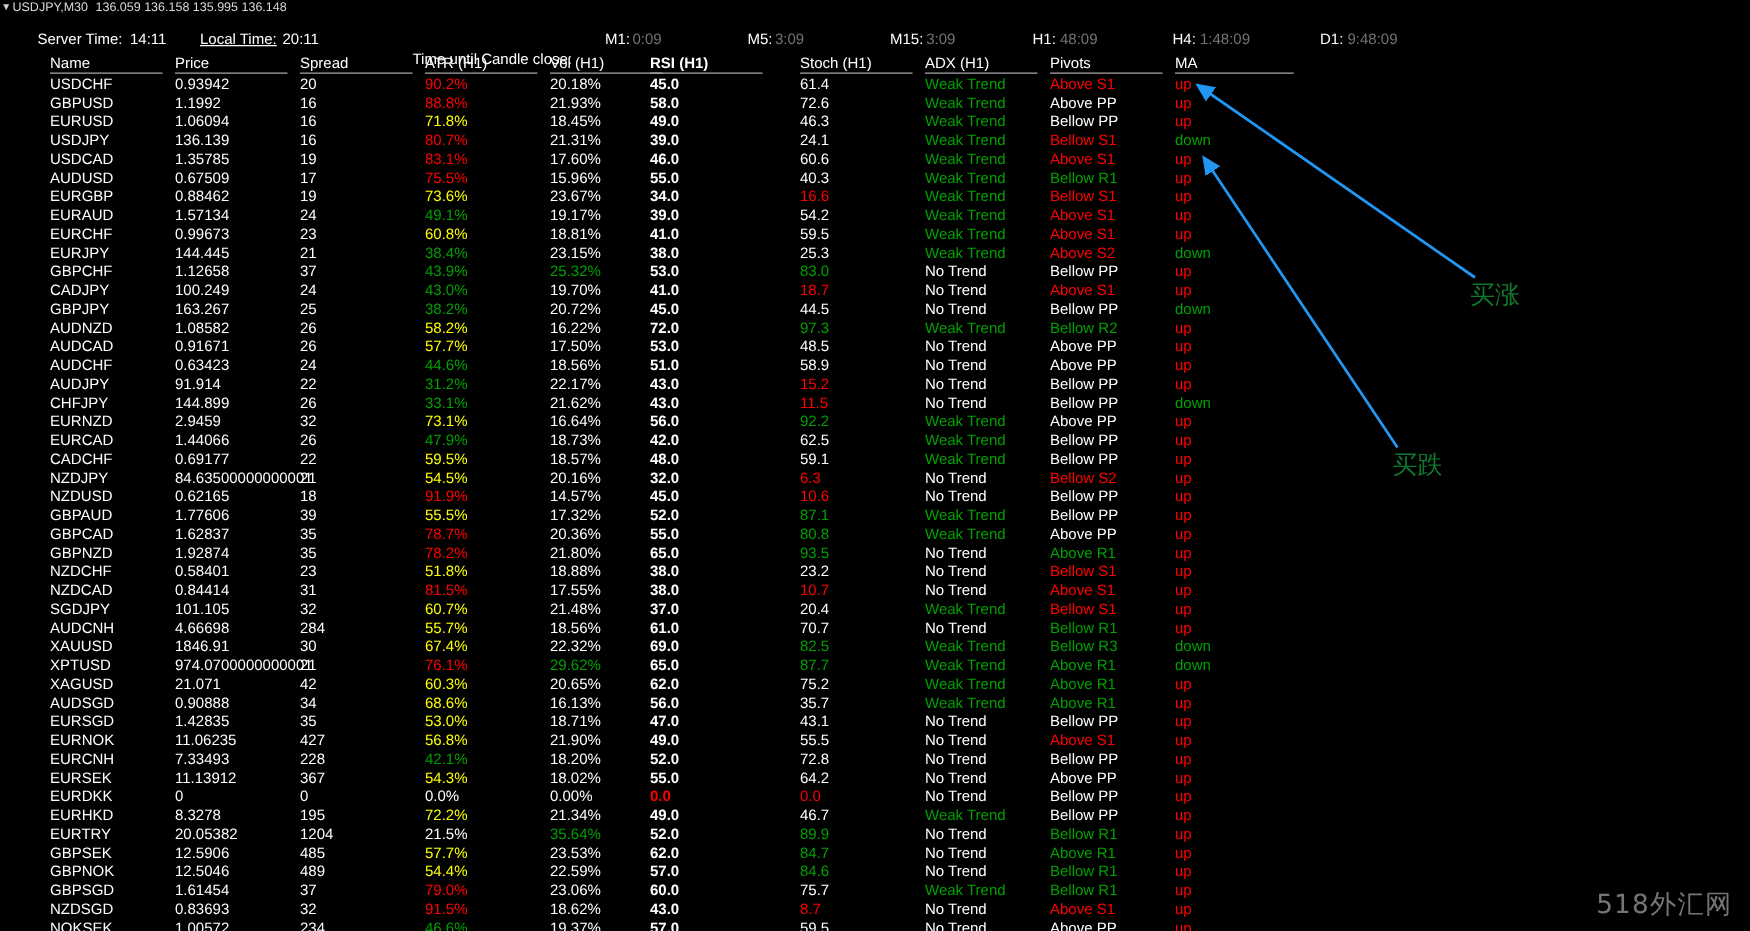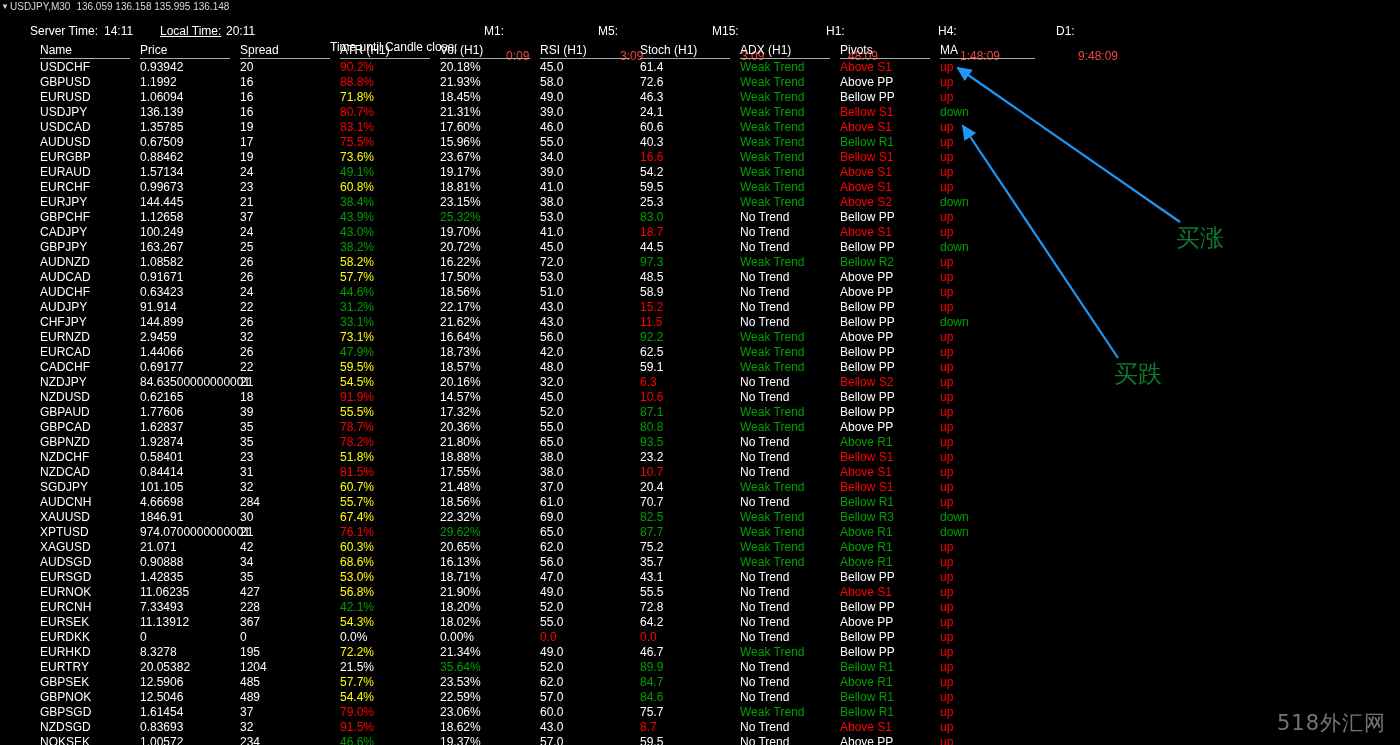--- a/index.html
+++ b/index.html
@@ -20,40 +20,40 @@
   }
   #titlebar .sym{letter-spacing:0px;}
   #titlebar .ohlc{margin-left:6px;}
 
   
   #clockbar{
     position:absolute;left:0;top:22px;width:1400px;height:18px;
     font-size:12px;line-height:18px;white-space:nowrap;color:#ffffff;
   }
   #clockbar .cell{position:absolute;top:0;white-space:nowrap;}
-  #clockbar .val{color:#ef4444;margin-top:25px;}
+  #clockbar .val{color:#737373;}
 
   
   #grid{position:absolute;left:0;top:44px;width:1400px;}
   .row{position:relative;height:15px;line-height:15px;white-space:nowrap;}
   .row .c{position:absolute;top:0;font-size:12px;white-space:nowrap;}
   .hdr .c{
     color:#ffffff;text-decoration:none;
     border-bottom:1px solid #a8a8a8;
     height:14px;line-height:13px;
   }
   .hdr{height:16px;padding-left:40px;}
 
   
   .col-name  {left:40px;}
   .col-price {left:140px;}
   .col-spread{left:240px;}
   .col-atr   {left:340px;}
   .col-vol   {left:440px;}
-  .col-rsi   {left:540px;}
+  .col-rsi   {left:520px;font-weight:bold;}
   .col-stoch {left:640px;}
   .col-adx   {left:740px;}
   .col-piv   {left:840px;}
   .col-ma    {left:940px;}
 
   
   .hdr .col-name  {width:90px;}
   .hdr .col-price {width:90px;}
   .hdr .col-spread{width:90px;}
   .hdr .col-atr   {width:90px;}
@@ -66,21 +66,21 @@
 
   
   .v-white {color:#ffffff;}
   .v-red   {color:#ff0000;}
   .v-yellow{color:#ffff00;}
   .v-green {color:#00a000;}
 
   
   #annots{position:absolute;left:0;top:0;width:1400px;height:745px;pointer-events:none;}
   .cn-label{
-    position:absolute;color:#0f7a2e;font-size:24px;
+    position:absolute;color:#0f7a2e;font-size:20px;
     font-family:"DejaVu Sans","Liberation Sans",sans-serif;white-space:nowrap;
   }
   #watermark{
     position:absolute;right:14px;bottom:8px;color:#8a8a8a;font-size:21px;
     font-family:"DejaVu Sans","Liberation Sans",sans-serif;letter-spacing:1px;
     opacity:.85;
   }
 </style>
 </head>
 <body>

